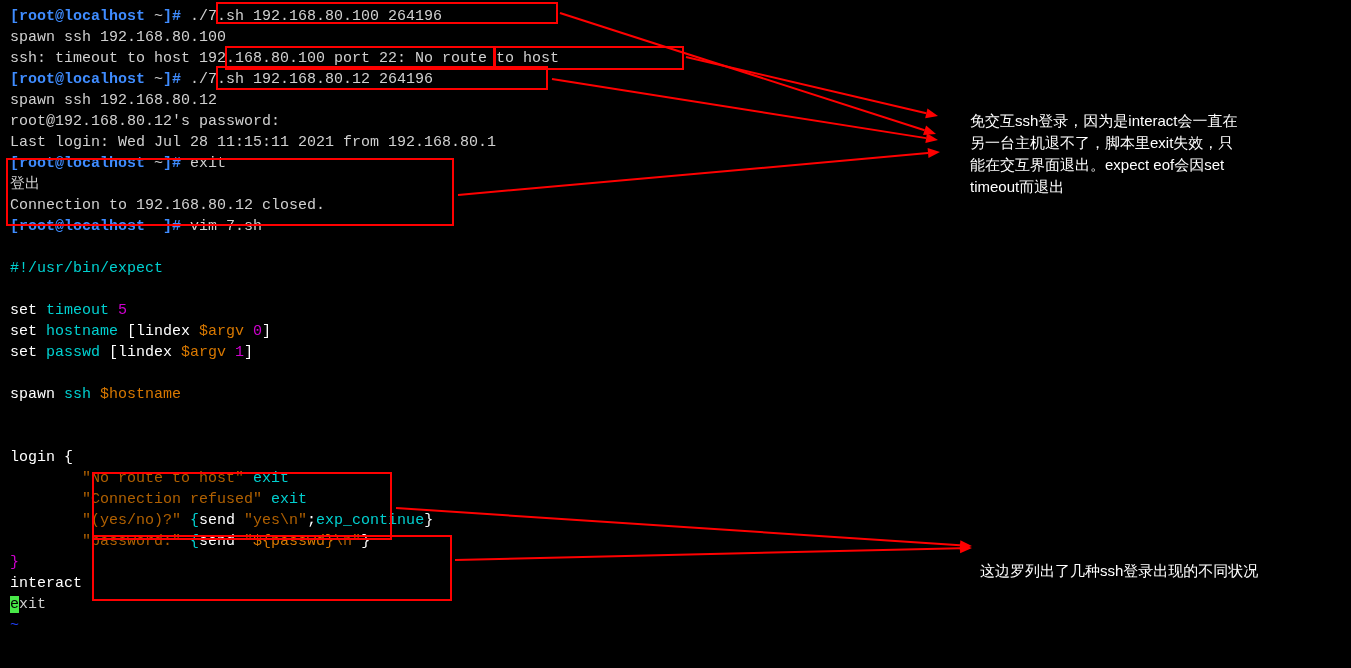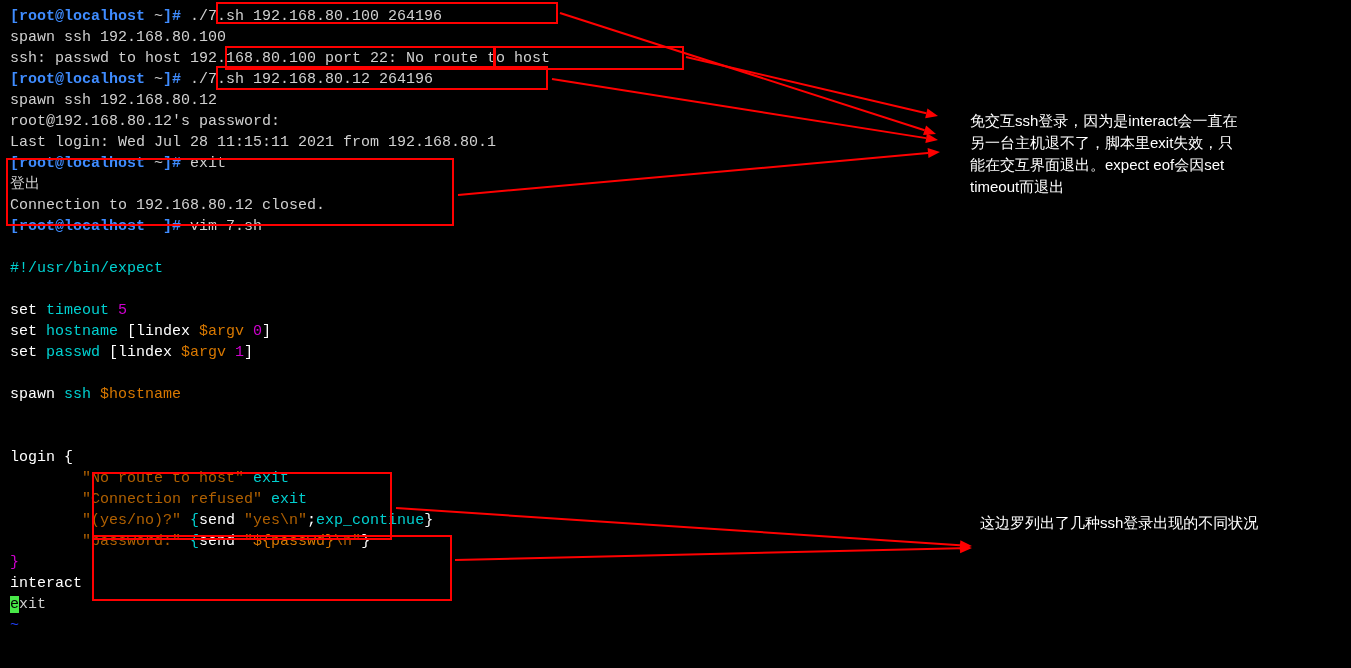--- a/index.html
+++ b/index.html
@@ -24,21 +24,21 @@
 </style>
 </head>
 <body>
 
 <div class="terminal">
 
   <div class="line"><span class="blue">[</span><span class="blue">root@localhost</span><span class="white"> ~</span><span class="blue">]# </span><span class="white">./7.sh 192.168.80.100 264196</span></div>
 
   <div class="line white">spawn ssh 192.168.80.100</div>
 
-  <div class="line"><span class="white">ssh: passwd to host </span><span class="white">192.168.80.100 port 22: No</span><span class="white"> route to host</span></div>
+  <div class="line"><span class="white">ssh: timeout to host </span><span class="white">192.168.80.100 port 22: No</span><span class="white"> route to host</span></div>
 
   <div class="line"><span class="blue">[</span><span class="blue">root@localhost</span><span class="white"> ~</span><span class="blue">]# </span><span class="white">./7.sh 192.168.80.12 264196</span></div>
 
   <div class="line white">spawn ssh 192.168.80.12</div>
 
   <div class="line white">root@192.168.80.12's password: </div>
 
   <div class="line white">Last login: Wed Jul 28 11:15:11 2021 from 192.168.80.1</div>
 
   <div class="line"><span class="blue">[</span><span class="blue">root@localhost</span><span class="white"> ~</span><span class="blue">]# </span><span class="white">exit</span></div>
@@ -93,21 +93,21 @@
 <div class="redbox" style="left: 494px; top: 46px; width: 190px; height: 24px;"></div>
 <div class="redbox" style="left: 216px; top: 66px; width: 332px; height: 24px;"></div>
 <div class="redbox" style="left: 6px; top: 158px; width: 448px; height: 68px;"></div>
 <div class="redbox" style="left: 92px; top: 472px; width: 300px; height: 68px;"></div>
 <div class="redbox" style="left: 92px; top: 535px; width: 360px; height: 66px;"></div>
 
 <div class="annotation" style="left: 970px; top: 110px;">免交互ssh登录，因为是interact会一直在
 另一台主机退不了，脚本里exit失效，只
 能在交互界面退出。expect eof会因set
 timeout而退出</div>
-<div class="annotation" style="left: 980px; top: 512px;">这边罗列出了几种ssh登录出现的不同状况</div>
+<div class="annotation" style="left: 980px; top: 560px;">这边罗列出了几种ssh登录出现的不同状况</div>
 
 <svg class="arrow" width="1351" height="668" style="left:0;top:0;">
   <defs></defs>
   <g id="arrow-group">
       <line x1="560" y1="13" x2="924.5769223336235" y2="130.32395638927778"></line>
       <polygon points="936,134 923.0452374958227,135.0835720836013 926.1086071714244,125.56434069495427"></polygon>
       <line x1="686" y1="57" x2="926.3159607835418" y2="113.26445113582922"></line>
       <polygon points="938,116 925.176148756804,118.13280080935348 927.4557728102795,108.39610146230496"></polygon>
       <line x1="552" y1="79" x2="926.1470934967068" y2="138.12687228833968"></line>
       <polygon points="938,140 925.3666236168483,143.06558333137852 926.9275633765653,133.18816124530085"></polygon>

